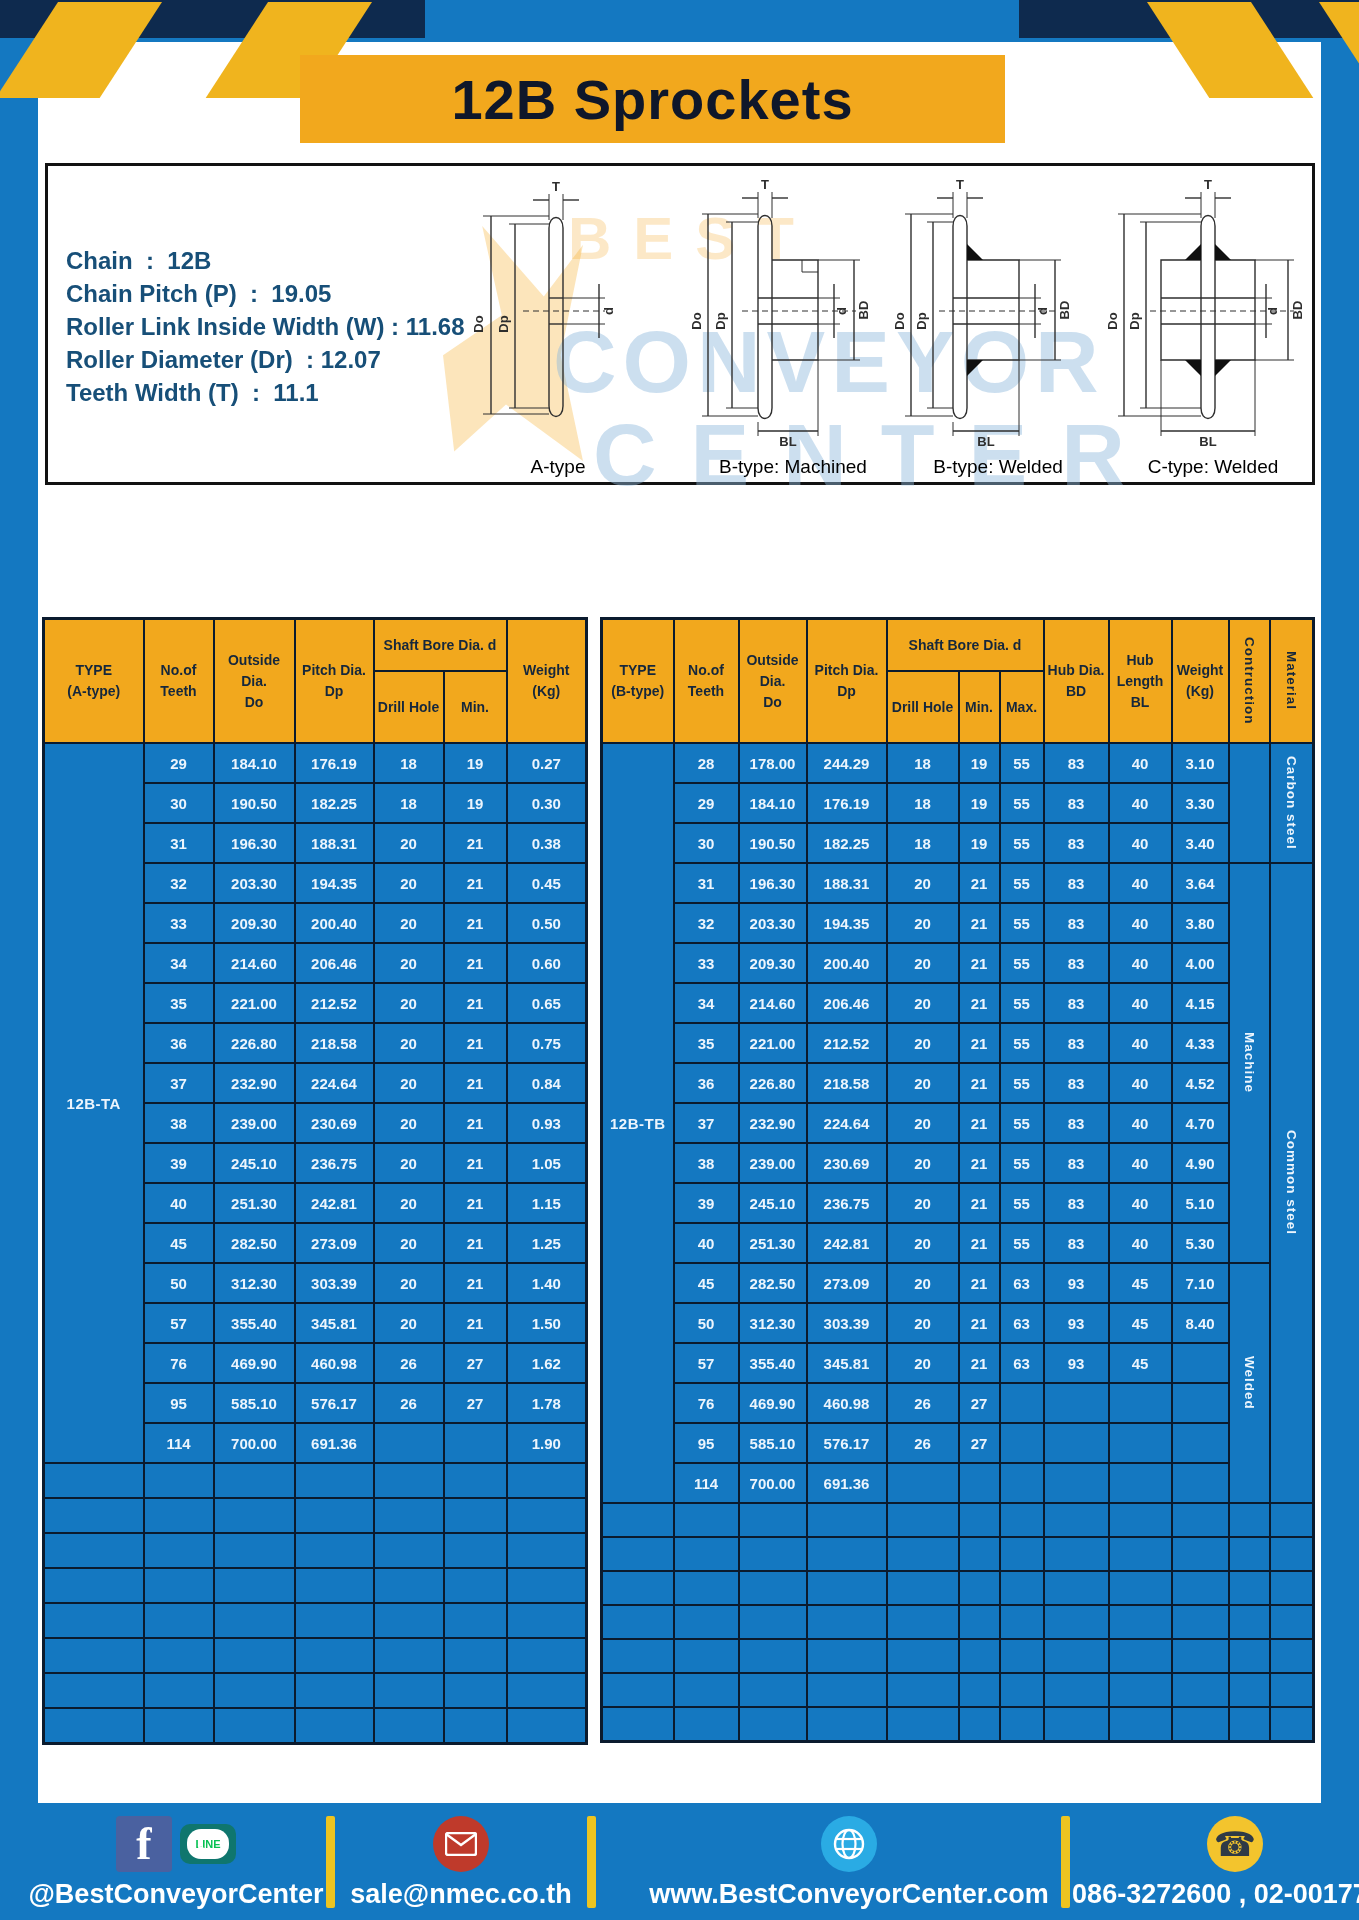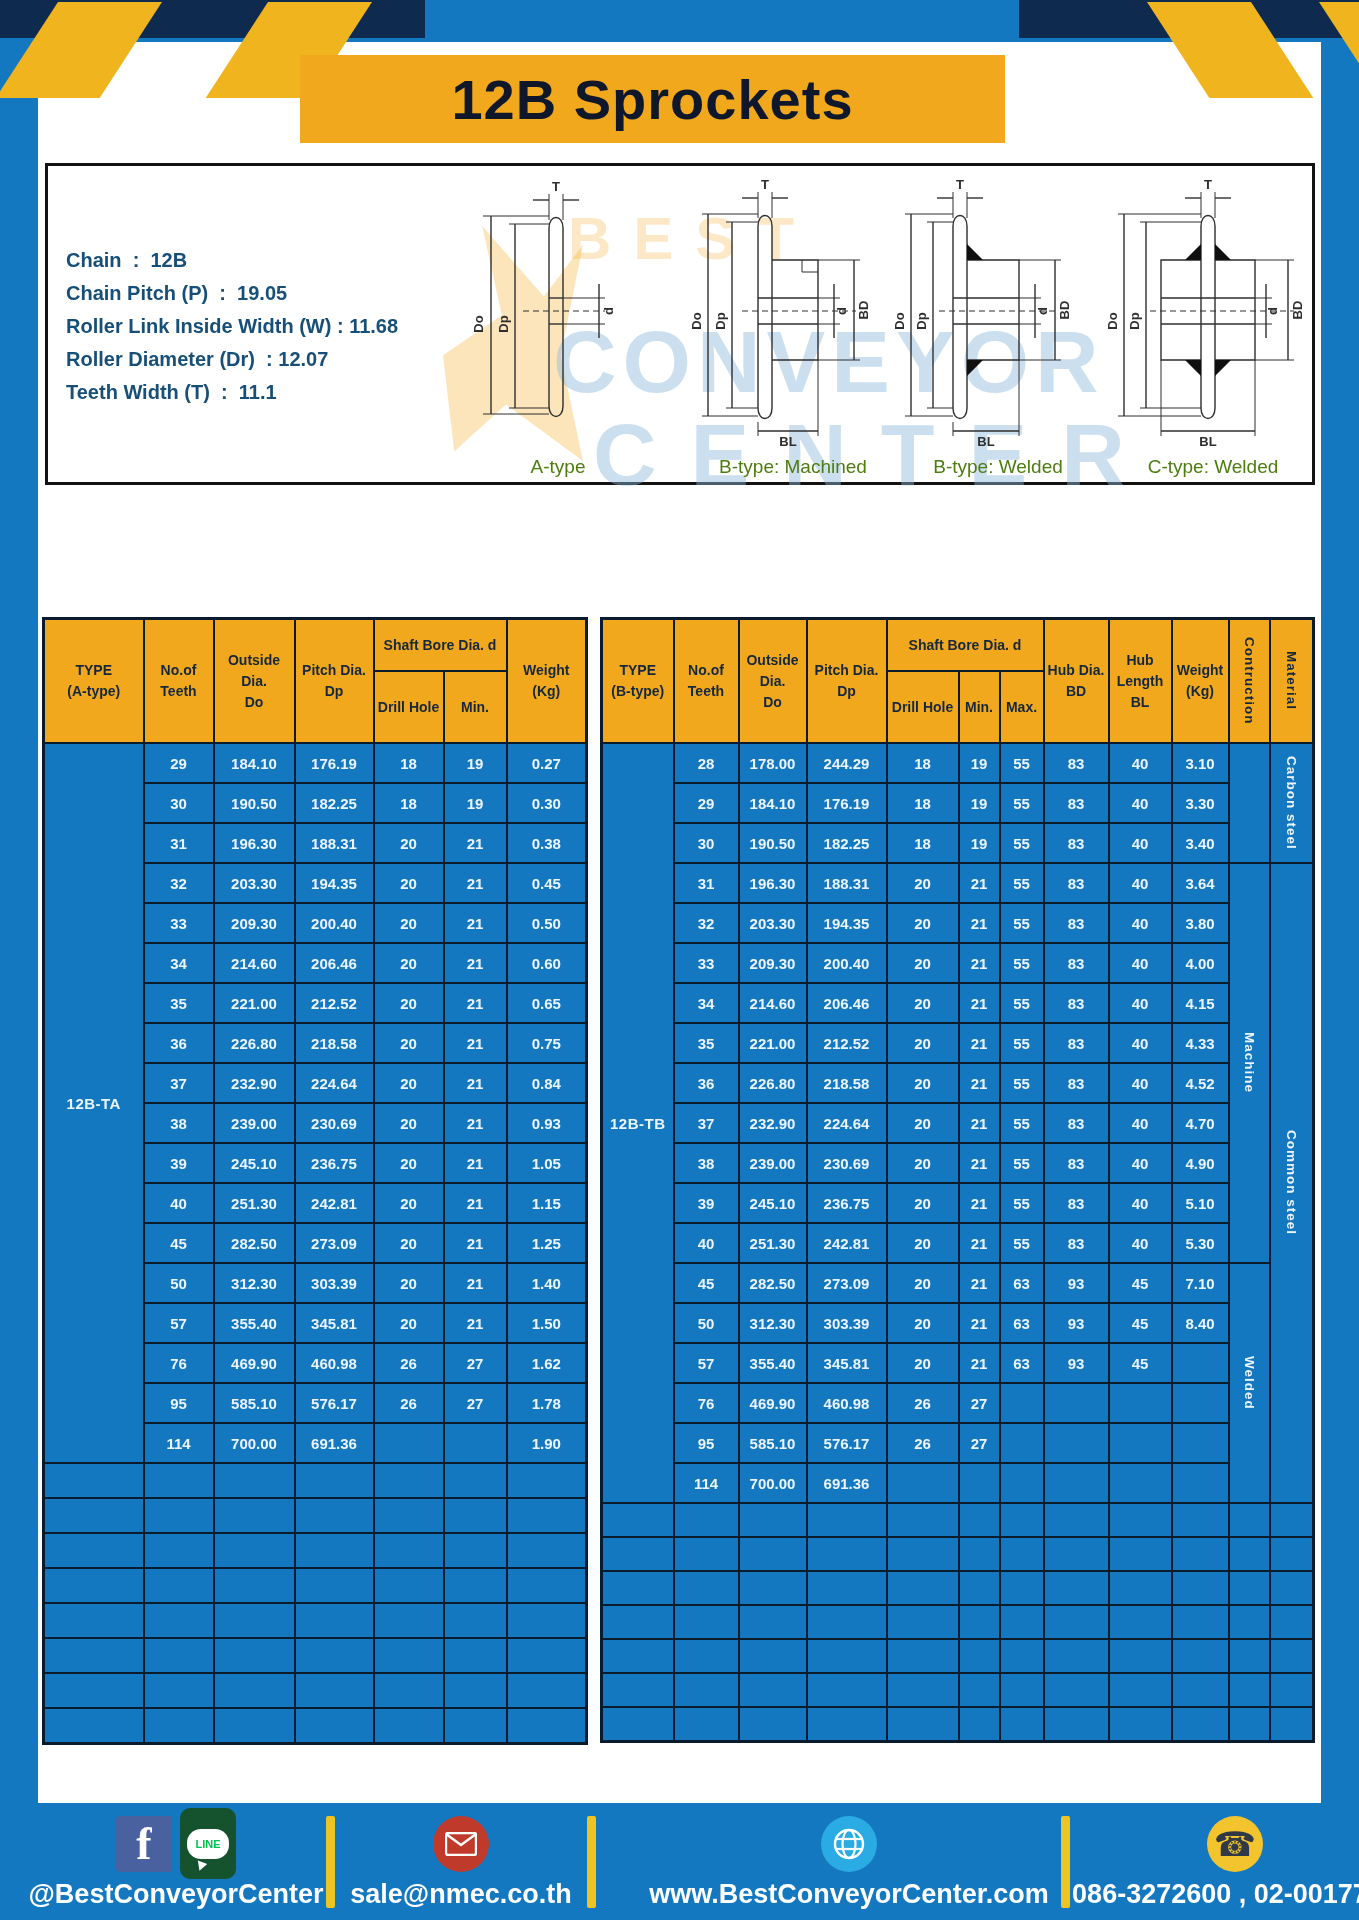--- a/index.html
+++ b/index.html
@@ -19,35 +19,35 @@
   .hz-right .s1{left:128px;transform:skewX(33deg);transform-origin:top left;}
   .hz-right .s2{left:300px;transform:skewX(33deg);transform-origin:top left;}
   
   .title-box{position:absolute;left:300px;top:55px;width:705px;height:88px;background:#f2a81d;
     display:flex;align-items:center;justify-content:center;}
   .title-box h1{margin:0;font-size:56px;font-weight:bold;color:#0f172a;letter-spacing:1px;}
   
   .spec-panel{position:absolute;left:45px;top:163px;width:1270px;height:322px;background:#fff;
     border:3px solid #121212;box-sizing:border-box;}
   .spec-text{position:absolute;left:18px;top:78px;z-index:3;}
-  .spec-line{font-size:20px;font-weight:bold;color:#174f78;line-height:33px;white-space:pre;}
+  .spec-line{font-size:24px;font-weight:bold;color:#174f78;line-height:33px;white-space:pre;}
   
   .wm{position:absolute;z-index:1;font-weight:bold;pointer-events:none;}
   .wm-swoosh{position:absolute;left:395px;top:60px;width:140px;height:235px;background:#f6a91f;opacity:.30;z-index:1;
     clip-path:polygon(0 55%,42% 38%,28% 0,72% 30%,100% 8%,84% 55%,100% 100%,45% 76%,8% 96%);}
   .wm-best{left:520px;top:38px;font-size:60px;color:#f5a623;opacity:.25;letter-spacing:22px;}
   .wm-conveyor{left:505px;top:145px;font-size:88px;color:#8fb9dd;opacity:.45;letter-spacing:6px;}
   .wm-center{left:545px;top:238px;font-size:88px;color:#8fb9dd;opacity:.45;letter-spacing:34px;}
   .drw{position:absolute;top:10px;z-index:2;}
   .drw line,.drw path,.drw rect{stroke:#2e2e2e;stroke-width:1.4;fill:none;}
   .drw .thin{stroke-width:1;}
   .drw .weld{fill:#101010;stroke:none;}
   .drw text{font-size:13px;fill:#2e2e2e;font-weight:bold;font-family:"Liberation Sans",sans-serif;}
   .captions{position:absolute;top:290px;left:0;width:100%;z-index:2;}
-  .caption{position:absolute;width:210px;text-align:center;font-size:19px;color:#4d7c0f;}
+  .caption{position:absolute;width:210px;text-align:center;font-size:19px;color:#000000;}
   
   table{border-collapse:collapse;table-layout:fixed;position:absolute;top:617px;background:#fff;
     border:3px solid #0b1b2e;}
   #table-a{left:42px;width:543px;}
   #table-b{left:600px;width:712px;}
   th,td{border:2px solid #0b1b2e;padding:0;overflow:hidden;text-align:center;}
   th{background:#f2a81d;color:#15273c;font-size:14px;font-weight:bold;line-height:1.5;}
   .h1 th{height:50px;}
   .h2 th{height:70px;}
   .hl{display:block;}
@@ -61,21 +61,21 @@
   
   .footer{position:absolute;left:0;top:1803px;width:1359px;height:117px;display:flex;align-items:center;
     box-sizing:border-box;padding:0 26px;}
   .footer-item{display:flex;flex-direction:column;align-items:center;gap:5px;}
   .fi-1{flex:0 0 300px;}.fi-2{flex:0 0 252px;}.fi-3{flex:0 0 424px;padding-left:41px;}.fi-4{flex:0 0 330px;}
   .footer-sep{flex:0 0 9px;height:92px;background:#edc421;border-radius:2px;}
   .footer-label{font-size:27px;font-weight:bold;color:#ffffff;white-space:nowrap;}
   .icon-row{display:flex;gap:8px;align-items:center;height:60px;}
   .ic-fb{width:56px;height:56px;background:#4a61a0;border-radius:4px;display:flex;align-items:center;justify-content:center;
     color:#fff;font-size:46px;font-weight:bold;font-family:"Liberation Serif",serif;}
-  .ic-line{width:56px;height:71px;background:#14532d;border-radius:10px;display:flex;align-items:center;justify-content:center;position:relative;}
+  .ic-line{width:56px;height:40px;background:#0f766e;border-radius:10px;display:flex;align-items:center;justify-content:center;position:relative;}
   .ic-line .bubble{width:42px;height:30px;background:#fff;border-radius:14px;display:flex;align-items:center;justify-content:center;
     color:#06c152;font-size:11px;font-weight:bold;}
   .ic-line .tail{position:absolute;left:16px;bottom:8px;width:0;height:0;border-left:5px solid transparent;
     border-right:5px solid transparent;border-top:9px solid #fff;transform:rotate(20deg);}
   .ic-round{width:56px;height:56px;border-radius:50%;display:flex;align-items:center;justify-content:center;}
   .ic-mail{background:#bf3a2b;}
   .ic-globe{background:#2aabe4;}
   .ic-phone{background:#f3c42d;color:#2f3a46;font-size:34px;line-height:1;}
 </style>
 </head>

